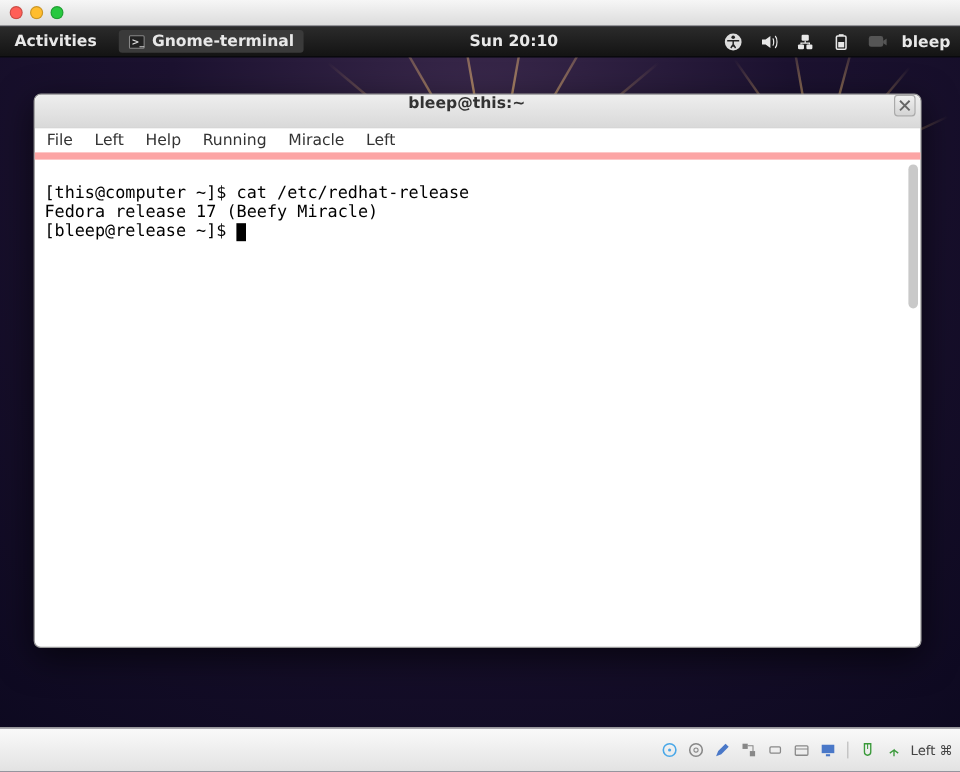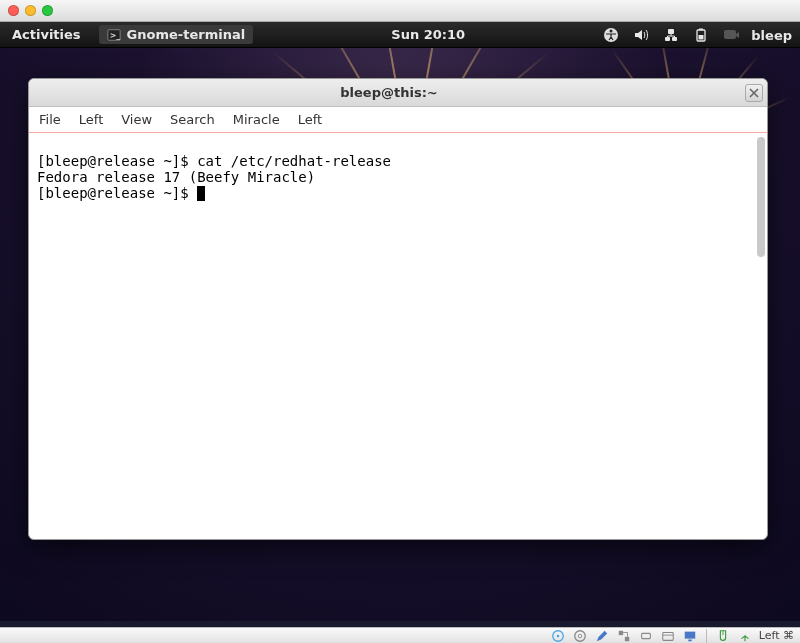--- a/index.html
+++ b/index.html
@@ -54,48 +54,48 @@
     
     .term-window {
       position:absolute; left:28px; top:30px; width:740px; height:462px;
       background:#fff; border:1px solid #999; border-radius:6px;
       box-shadow: 0 8px 28px rgba(0,0,0,.6);
       display:flex; flex-direction:column;
     }
     .term-titlebar {
       height:28px; background:linear-gradient(#eeeeee,#d9d9d9);
       border-bottom:1px solid #bfbfbf; border-radius:6px 6px 0 0;
-      display:flex; align-items:center; padding:0 4px;
+      display:flex; align-items:flex-start; padding:0 4px;
       font-size:13px; font-weight:bold; color:#333;
     }
     .term-titlebar .title { flex:1; text-align:center; }
     .term-close-btn {
       width:18px; height:18px; border-radius:3px;
       background:linear-gradient(#f0f0f0,#d4d4d4); border:1px solid #aaa;
       display:flex; align-items:center; justify-content:center;
       font-size:12px; color:#555; cursor:pointer;
     }
     .term-menubar {
       height:26px; display:flex; align-items:center; gap:18px;
       padding:0 10px; font-size:13px; color:#333;
-      border-bottom:1px solid #fca5a5;
+      border-bottom:6px solid #fca5a5;
     }
     .term-menubar span { cursor:pointer; }
     .term-body {
       flex:1; padding:4px 8px; font-family:"DejaVu Sans Mono","Liberation Mono",monospace;
       font-size:14px; color:#000; white-space:pre; position:relative;
       overflow:hidden;
     }
     .cursor-block { display:inline-block; width:8px; height:15px; background:#000; vertical-align:text-bottom; }
     .term-scrollbar { position:absolute; right:2px; top:4px; bottom:4px; width:8px; }
     .term-scrollbar .thumb { position:absolute; top:0; width:8px; height:120px; background:#c9c9c9; border-radius:4px; }
 
     
     .host-status {
-      position:absolute; left:0; right:0; bottom:0; height:16px;
+      position:absolute; left:0; right:0; bottom:0; height:37px;
       background:linear-gradient(#fafafa,#e2e2e2);
       border-top:1px solid #bbb;
       display:flex; align-items:center; justify-content:flex-end;
       gap:6px; padding:0 6px; font-size:11px; color:#444;
     }
     .host-status .ic { width:16px; height:16px; display:flex; align-items:center; justify-content:center; }
     .host-status svg { width:14px; height:14px; fill:#666; }
     .host-status .sep { width:1px; height:14px; background:#bbb; margin:0 2px;}
     .host-status .left-label { display:flex; align-items:center; gap:4px; }
   </style>
@@ -178,27 +178,27 @@
       <div class="title">bleep@this:~</div>
       <div class="term-close-btn">
         <svg width="10" height="10" viewBox="0 0 10 10">
             <path d="M1 1l8 8M9 1l-8 8" stroke="#666" stroke-width="1.6"></path>
           </svg>
       </div>
     </div>
     <div class="term-menubar">
       <span>File</span>
       <span>Left</span>
-      <span>View</span>
-      <span>Search</span>
+      <span>Help</span>
+      <span>Running</span>
       <span>Miracle</span>
       <span>Left</span>
     </div>
     <div class="term-body">
-<span>[bleep@release ~]$ cat /etc/redhat-release</span>
+<span>[this@computer ~]$ cat /etc/redhat-release</span>
 <span>Fedora release 17 (Beefy Miracle)</span>
 <span>[bleep@release ~]$ </span><span class="cursor-block"></span>
       <div class="term-scrollbar">
         <div class="thumb"></div>
       </div>
     </div>
   </div>
 </div>
 
 <div class="host-status">

